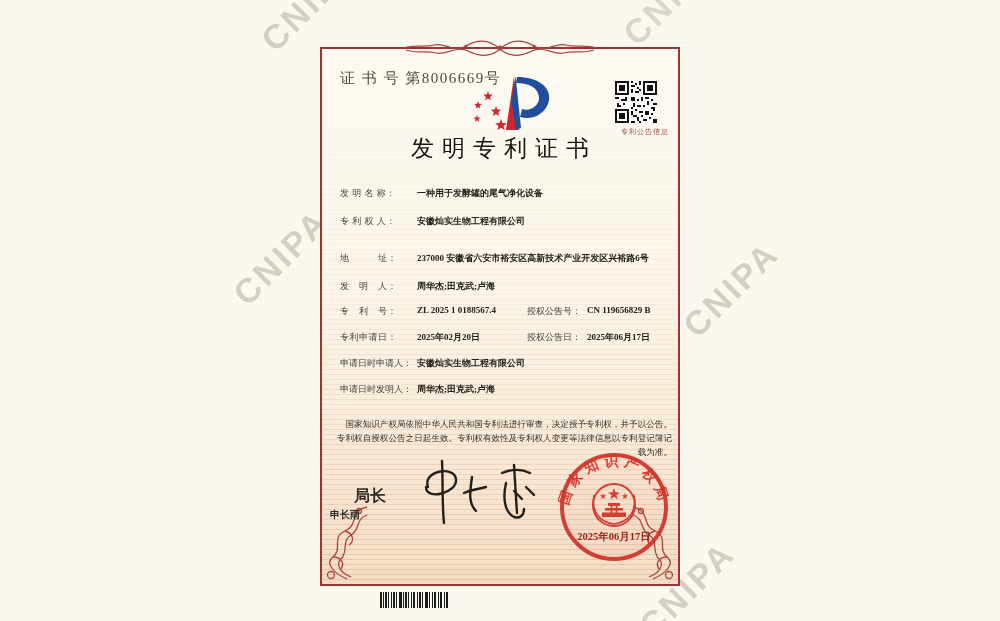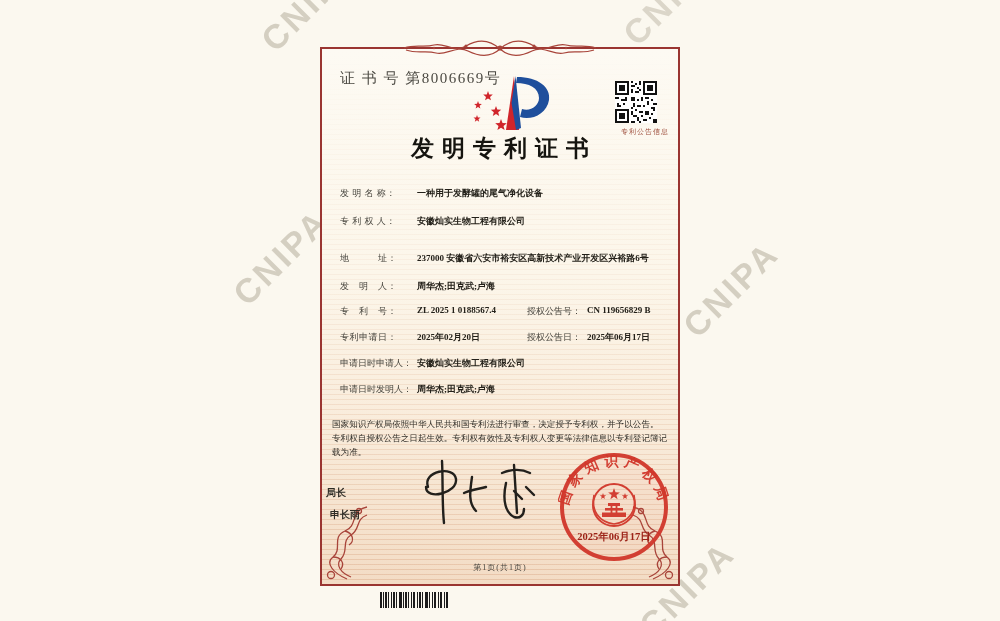--- a/index.html
+++ b/index.html
@@ -26,31 +26,31 @@
   .orn-corner{position:absolute;bottom:1px;}
   .orn-bl{left:1px;}
   .orn-br{right:1px;transform:scaleX(-1);}
 
   .certno{position:absolute;left:18px;top:20px;font-size:15px;letter-spacing:1.5px;color:#4c4a43;}
   .logo{position:absolute;left:150px;top:25px;}
   .qr{position:absolute;left:293px;top:32px;}
   .qr-caption{position:absolute;left:278px;top:78px;width:90px;text-align:center;
               font-size:7px;letter-spacing:1px;color:#9c4a38;}
   .title{position:absolute;left:0;top:84px;width:100%;text-align:center;
-         font-size:23px;font-weight:700;letter-spacing:8px;text-indent:8px;color:#15140f;}
+         font-size:23px;font-weight:400;letter-spacing:8px;text-indent:8px;color:#15140f;}
 
   .row{position:absolute;left:18px;width:330px;height:14px;font-size:9px;white-space:nowrap;}
   .lbl{position:absolute;left:0;top:0;color:#45433c;letter-spacing:.5px;}
   .val{position:absolute;left:77px;top:0;color:#232019;font-weight:700;font-family:Liberation Serif, serif;}
   .lbl2{position:absolute;left:187px;top:0;color:#45433c;}
   .val2{position:absolute;left:247px;top:0;color:#232019;font-weight:700;}
 
-  .statement{position:absolute;left:10px;top:368px;width:340px;text-align:left;
+  .statement{position:absolute;left:10px;top:368px;width:340px;text-align:right;
              font-size:8.6px;line-height:14px;color:#33302a;}
-  .director-title{position:absolute;left:4px;top:437px;font-size:10px;font-weight:700;color:#2e2c26;}
+  .director-title{position:absolute;left:32px;top:437px;font-size:16px;font-weight:700;color:#2e2c26;}
   .director-name{position:absolute;left:8px;top:459px;font-size:10px;font-weight:700;color:#2e2c26;}
   .sig{position:absolute;left:92px;top:408px;}
   .seal{position:absolute;left:236px;top:402px;}
   .page-footer{position:absolute;left:0;top:513px;width:100%;text-align:center;
                font-size:8px;color:#44423c;letter-spacing:1px;}
   .barcode{position:absolute;left:380px;top:592px;}
 </style>
 </head>
 <body>
 
@@ -261,21 +261,20 @@
           <rect x="44" y="61.5" width="24" height="4.5"></rect>
           <rect x="52.6" y="55" width="1.8" height="7"></rect>
             <rect x="57.6" y="55" width="1.8" height="7"></rect>
         </g>
         <path d="M36,44 C33,60 41,71 56,73" fill="none" stroke="#d1372b" stroke-width="1.6"></path>
         <path d="M76,44 C79,60 71,71 56,73" fill="none" stroke="#d1372b" stroke-width="1.6"></path>
       </g>
       <text x="56" y="89" font-size="10.5" font-weight="700" fill="#9c2318" text-anchor="middle">2025年06月17日</text>
     </svg>
 
-    <div class="page-footer">第1页(共1页)</div>
   </div>
 
   <svg class="barcode" width="68" height="16" viewBox="0 0 68 16">
     <g fill="#1c1c1c">
       <rect x="0" width="2" height="16"></rect>
         <rect x="3" width="1" height="16"></rect>
         <rect x="5" width="2" height="16"></rect>
       <rect x="8" width="1" height="16"></rect>
         <rect x="11" width="1" height="16"></rect>
         <rect x="13" width="2" height="16"></rect>

